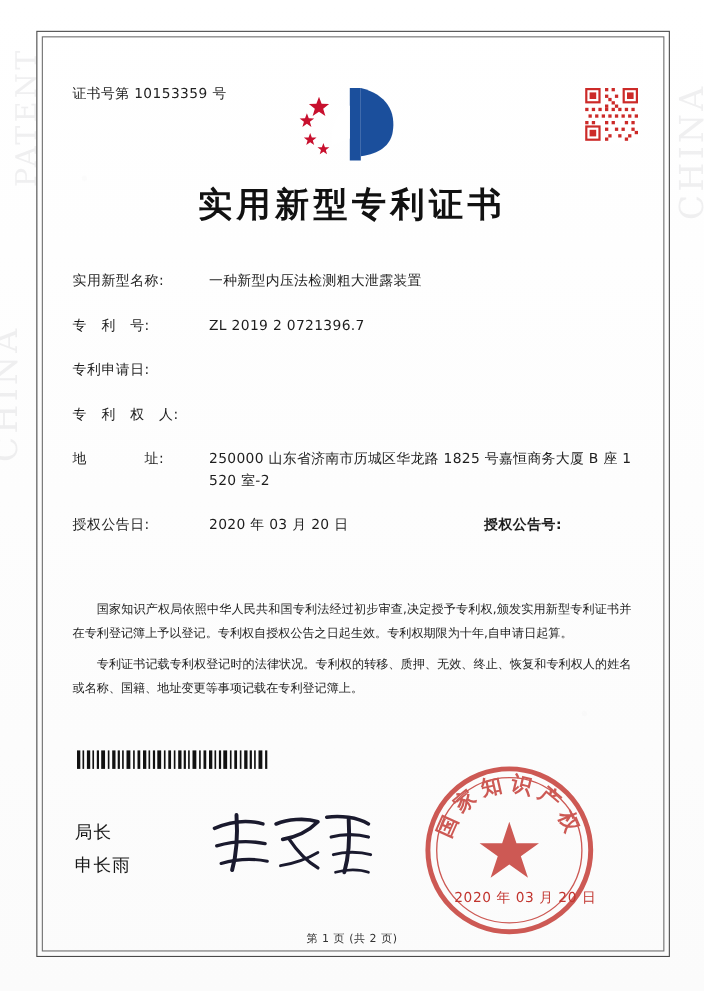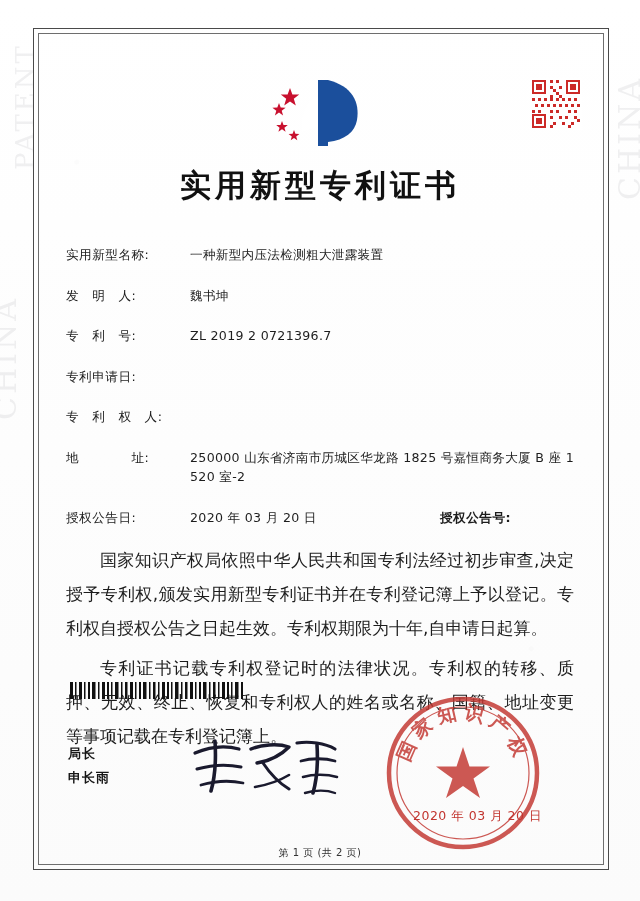--- a/index.html
+++ b/index.html
@@ -130,21 +130,21 @@
     letter-spacing: 0.5px;
     font-weight: bold;
   }
   .sub-value { flex: 1; letter-spacing: 0.3px; }
 
   .paragraphs {
     position: absolute;
     left: 66px;
     top: 543px;
     width: 508px;
-    font-size: 17px;
+    font-size: 11px;
     line-height: 2.0;
     color: #1d1d1d;
     text-align: justify;
   }
   .paragraphs p {
     margin: 0 0 6px 0;
     text-indent: 2em;
   }
 
   .barcode {
@@ -152,25 +152,24 @@
     left: 70px;
     top: 682px;
     width: 176px;
     height: 17px;
   }
 
   .sig-block {
     position: absolute;
     left: 68px;
     top: 742px;
-    font-size: 13px;
+    font-size: 16px;
     line-height: 1.85;
     letter-spacing: 1px;
     color: #161616;
-    font-weight: bold;
   }
 
   .signature {
     position: absolute;
     left: 185px;
     top: 733px;
     width: 160px;
     height: 66px;
   }
 
@@ -207,20 +206,21 @@
 <div class="page">
   <div class="scan-bg"></div>
 
   <div class="watermark wm1">CHINA</div>
   <div class="watermark wm2">CHINA</div>
   <div class="watermark wm3">PATENT</div>
 
   <div class="border-outer"></div>
   <div class="border-inner"></div>
 
+  <div class="cert-no">证书号第 10153359 号</div>
 
   <svg class="qr" viewBox="0 0 52 52" xmlns="http://www.w3.org/2000/svg">
     <rect width="52" height="52" fill="#ffffff"></rect>
     <g fill="#cc2a28">
       <rect x="2" y="2" width="14" height="14"></rect>
         <rect x="4" y="4" width="10" height="10" fill="#fff"></rect>
         <rect x="6" y="6" width="6" height="6"></rect>
       <rect x="36" y="2" width="14" height="14"></rect>
         <rect x="38" y="4" width="10" height="10" fill="#fff"></rect>
         <rect x="40" y="6" width="6" height="6"></rect>
@@ -286,24 +286,20 @@
   </svg>
 
   <div class="title">实用新型专利证书</div>
 
   <div class="fields">
     <div class="field-row">
       <div class="field-label">实用新型名称:</div>
       <div class="field-value">一种新型内压法检测粗大泄露装置</div>
     </div>
     <div class="field-row">
-      <div class="field-label">发　明　人:</div>
-      <div class="field-value">魏书坤</div>
-    </div>
-    <div class="field-row">
       <div class="field-label">专　利　号:</div>
       <div class="field-value">ZL 2019 2 0721396.7</div>
     </div>
     <div class="field-row">
       <div class="field-label">专利申请日:</div>
     </div>
     <div class="field-row">
       <div class="field-label">专　利　权　人:</div>
     </div>
     <div class="field-row">

